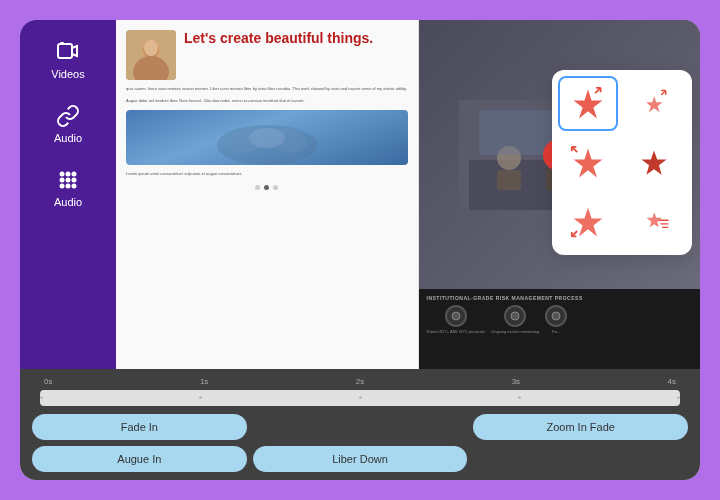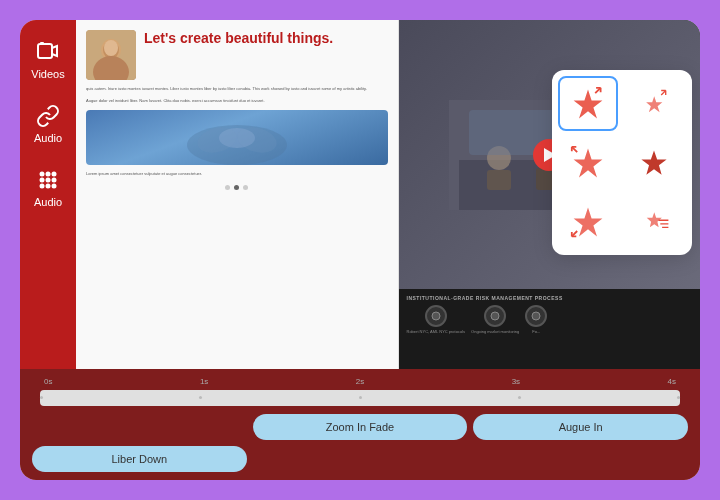--- a/index.html
+++ b/index.html
@@ -22,22 +22,22 @@
       flex-direction: column;
       overflow: hidden;
       position: relative;
     }
     .top-area {
       display: flex;
       flex: 1;
       overflow: hidden;
     }
     .sidebar {
-      width: 56px;
-      background: #b91c1c;
+      width: 96px;
+      background: #4c1d95;
       display: flex;
       flex-direction: column;
       align-items: center;
       padding: 10px 0;
       gap: 4px;
       flex-shrink: 0;
     }
     .sidebar-item {
       width: 68px;
       padding: 10px 6px;
@@ -248,21 +248,21 @@
       border: 2px solid transparent;
     }
     .sticker-cell.selected {
       border-color: #4a9eff;
     }
     .sticker-cell svg {
       width: 36px;
       height: 36px;
     }
     .bottom-area {
-      background: #7f1d1d;
+      background: #404040;
       padding: 6px 12px 8px;
     }
     .timeline-dot {
       width: 3px;
       height: 3px;
       border-radius: 50%;
       background: #bbb;
     }
     .timeline-labels {
       display: flex;
@@ -487,19 +487,20 @@
           <div class="timeline-dot"></div>
           <div class="timeline-dot"></div>
           <div class="timeline-dot"></div>
           <div class="timeline-dot"></div>
           <div class="timeline-dot"></div>
         </div>
       </div>
     </div>
 
     <div class="animation-buttons">
+      <button class="anim-btn">Fade In</button>
       <div></div>
       <button class="anim-btn">Zoom In Fade</button>
       <button class="anim-btn">Augue In</button>
       <button class="anim-btn">Liber Down</button>
     </div>
   </div>
 </div>
 
 </body></html>

